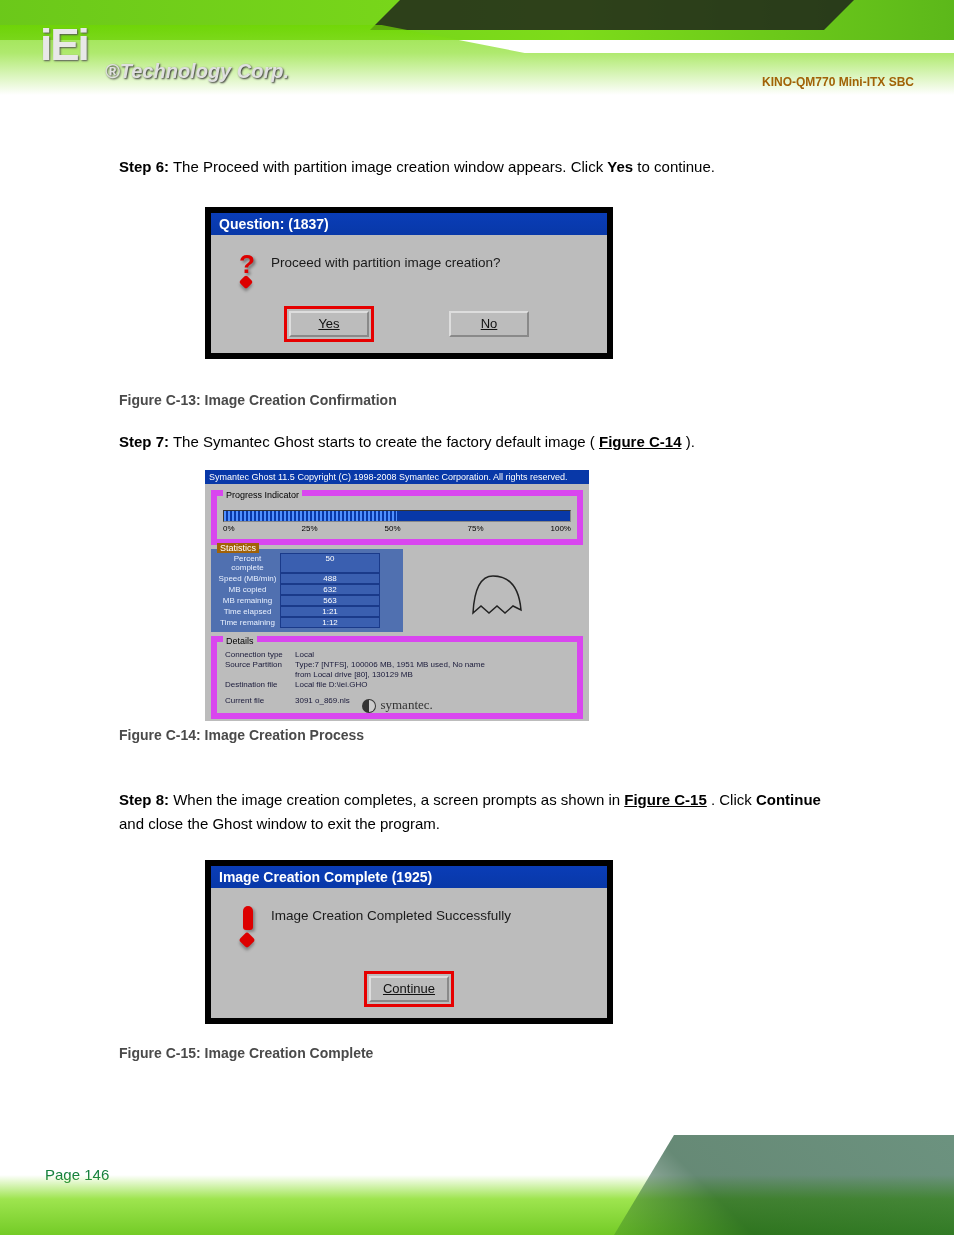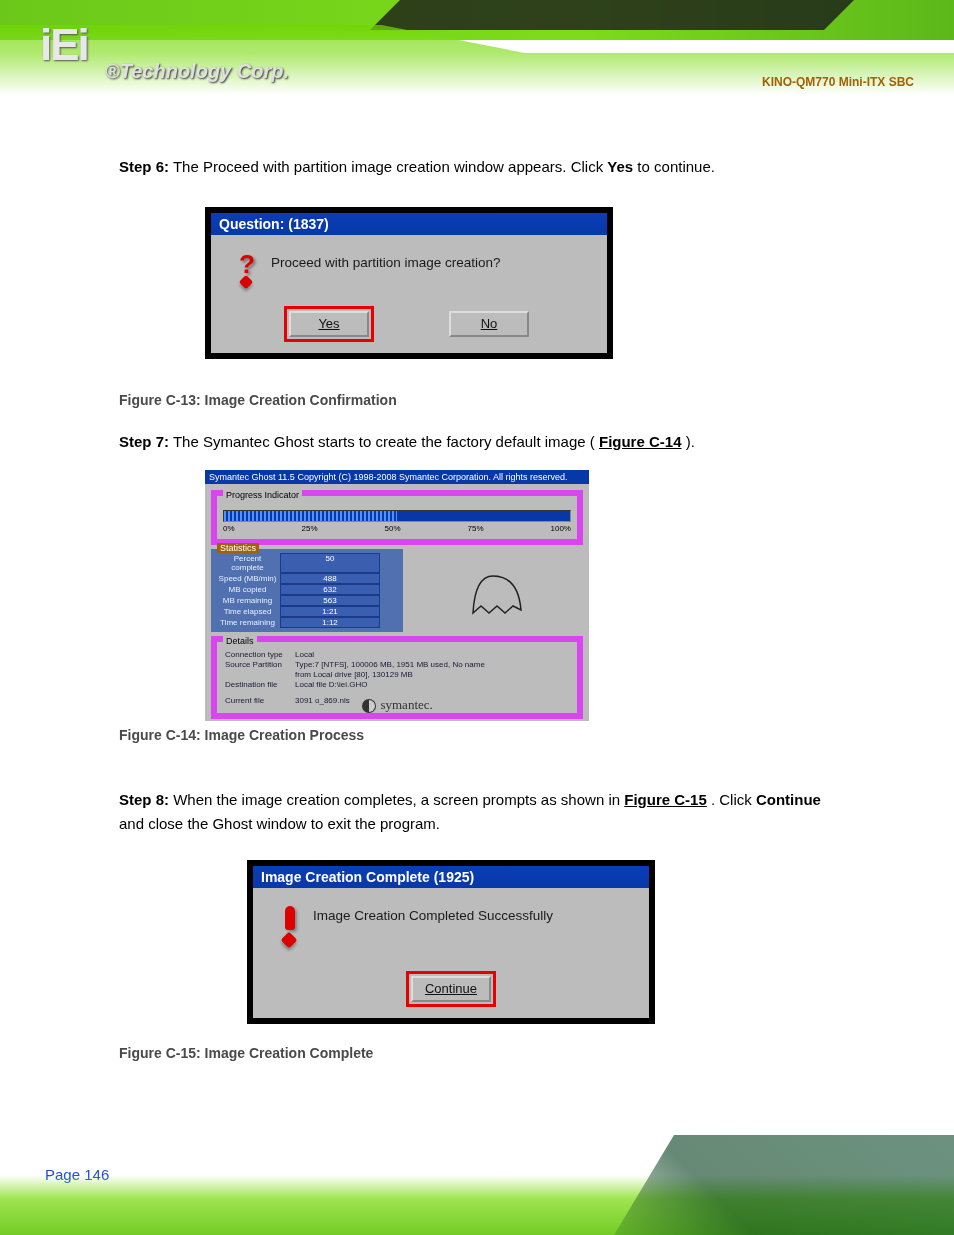--- a/index.html
+++ b/index.html
@@ -47,21 +47,21 @@
   .stats-box { background: #5070b0; padding: 4px; flex: 1; }
   .ghost-logo-area { flex: 0 0 170px; display: flex; align-items: center; justify-content: center; background: #bcbcbc; }
   .details-grid { display: grid; grid-template-columns: 70px 1fr; font-size: 8px; color: #e8f0ff; row-gap: 1px; }
   .details-grid .lbl { color: #e0e8f8; }
   .details-grid .val { color: #fff; }
   .details-box { padding: 2px; }
   .details-box .lbl { color: #1a1a3a; }
   .details-box .val { color: #1a1a3a; }
   .sym-footer { position: absolute; bottom: 6px; left: 0; right: 0; text-align: center; font-size: 13px; color: #333; font-family: Georgia, serif; }
 
-  .page-num { position: absolute; bottom: 52px; left: 45px; font-size: 15px; color: #1d4ed8; }
+  .page-num { position: absolute; bottom: 52px; left: 45px; font-size: 15px; color: #15803d; }
 
   .footer-bg { position: absolute; bottom: 0; left: 0; right: 0; height: 108px; overflow: hidden; }
   .footer-swoop { position: absolute; bottom: 0; left: 0; width: 100%; height: 60px; background: linear-gradient(0deg, #5bc200 0%, #8de030 60%, transparent 100%); opacity: 0.85; }
   .footer-dark { position: absolute; bottom: 0; right: 0; width: 400px; height: 100px; background: linear-gradient(45deg, transparent 0%, #003b1a 40%, #0a4a2a 100%); opacity: 0.6; clip-path: polygon(60px 100%, 120px 0, 100% 0, 100% 100%); }
 
   .qmark-icon { width: 28px; height: 28px; position: relative; }
   .qmark-icon::before { content: "?"; font-size: 26px; font-weight: bold; color: #d00; position: absolute; top: -4px; left: 6px; text-shadow: 2px 2px 3px rgba(0,0,0,0.4); }
   .qmark-icon::after { content: ""; position: absolute; bottom: -6px; left: 8px; width: 10px; height: 10px; background: #d00; border-radius: 2px; transform: rotate(45deg); box-shadow: 2px 2px 3px rgba(0,0,0,0.3); }
 
   .excl-icon { width: 28px; height: 40px; position: relative; }
@@ -182,21 +182,21 @@
 
 <div class="body-text" style="left:119px; top:788px; width:720px;">
   <span class="bold">Step 8:</span>
   <span>When the image creation completes, a screen prompts as shown in</span>
   <span class="figure-ref">Figure C-15</span>
   <span>. Click</span>
   <span class="bold">Continue</span>
   <span>and close the Ghost window to exit the program.</span>
 </div>
 
-<div class="dialog" style="left:205px; top:860px; width:408px;margin-left:42px;">
+<div class="dialog" style="left:205px; top:860px; width:408px;">
   <div class="dialog-title">Image Creation Complete (1925)</div>
   <div class="dialog-body">
     <div class="dialog-icon">
         <div class="excl-icon"></div>
       </div>
     <div class="dialog-msg">Image Creation Completed Successfully</div>
   </div>
   <div class="dialog-buttons" style="gap:0; justify-content:center;">
     <div class="d-btn highlight"><span class="u">Continue</span></div>
   </div>

